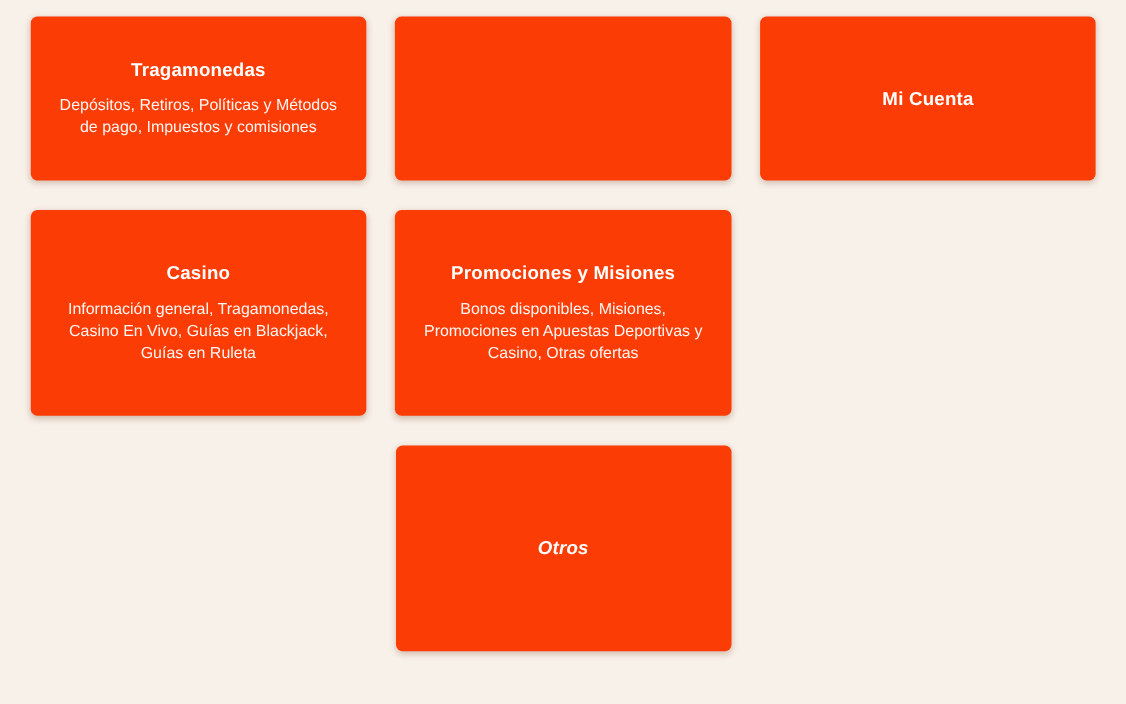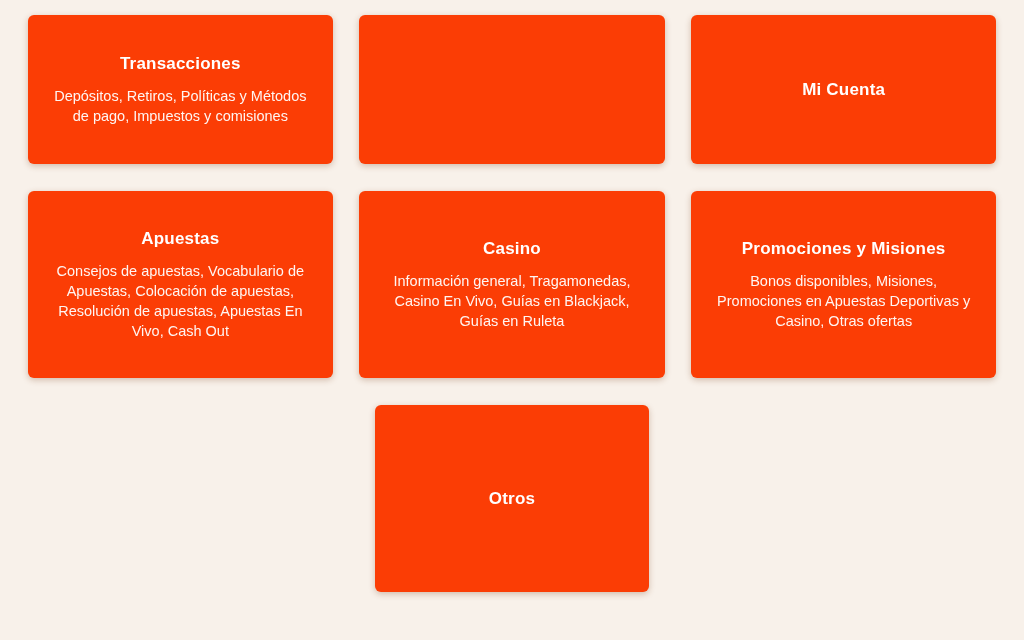--- a/index.html
+++ b/index.html
@@ -28,21 +28,21 @@
     grid-template-columns: repeat(3, 1fr);
     gap: 26px;
     margin-bottom: 27px;
   }
   .row-centered {
     display: flex;
     justify-content: center;
     gap: 26px;
     margin-bottom: 27px;
   }
-  .row-centered .card { width: 274px; }
+  .row-centered .card { width: 305px; font-style: italic; }
   .card {
     background: var(--card);
     border-radius: 6px;
     color: var(--title);
     display: flex;
     flex-direction: column;
     justify-content: center;
     align-items: center;
     text-align: center;
     padding: 20px 26px;
@@ -65,35 +65,31 @@
     color: var(--subtitle);
   }
 </style>
 </head>
 <body>
 
 <div class="container">
 
   <div class="row row-1">
     <div class="card">
-      <h3>Transacciones</h3>
+      <h3>Tragamonedas</h3>
       <p>Depósitos, Retiros, Políticas y Métodos de pago, Impuestos y comisiones</p>
     </div>
     <div class="card">
     </div>
     <div class="card">
       <h3>Mi Cuenta</h3>
     </div>
   </div>
 
   <div class="row row-2">
-    <div class="card">
-      <h3>Apuestas</h3>
-      <p>Consejos de apuestas, Vocabulario de Apuestas, Colocación de apuestas, Resolución de apuestas, Apuestas En Vivo, Cash Out</p>
-    </div>
     <div class="card">
       <h3>Casino</h3>
       <p>Información general, Tragamonedas, Casino En Vivo, Guías en Blackjack, Guías en Ruleta</p>
     </div>
     <div class="card">
       <h3>Promociones y Misiones</h3>
       <p>Bonos disponibles, Misiones, Promociones en Apuestas Deportivas y Casino, Otras ofertas</p>
     </div>
   </div>
 

